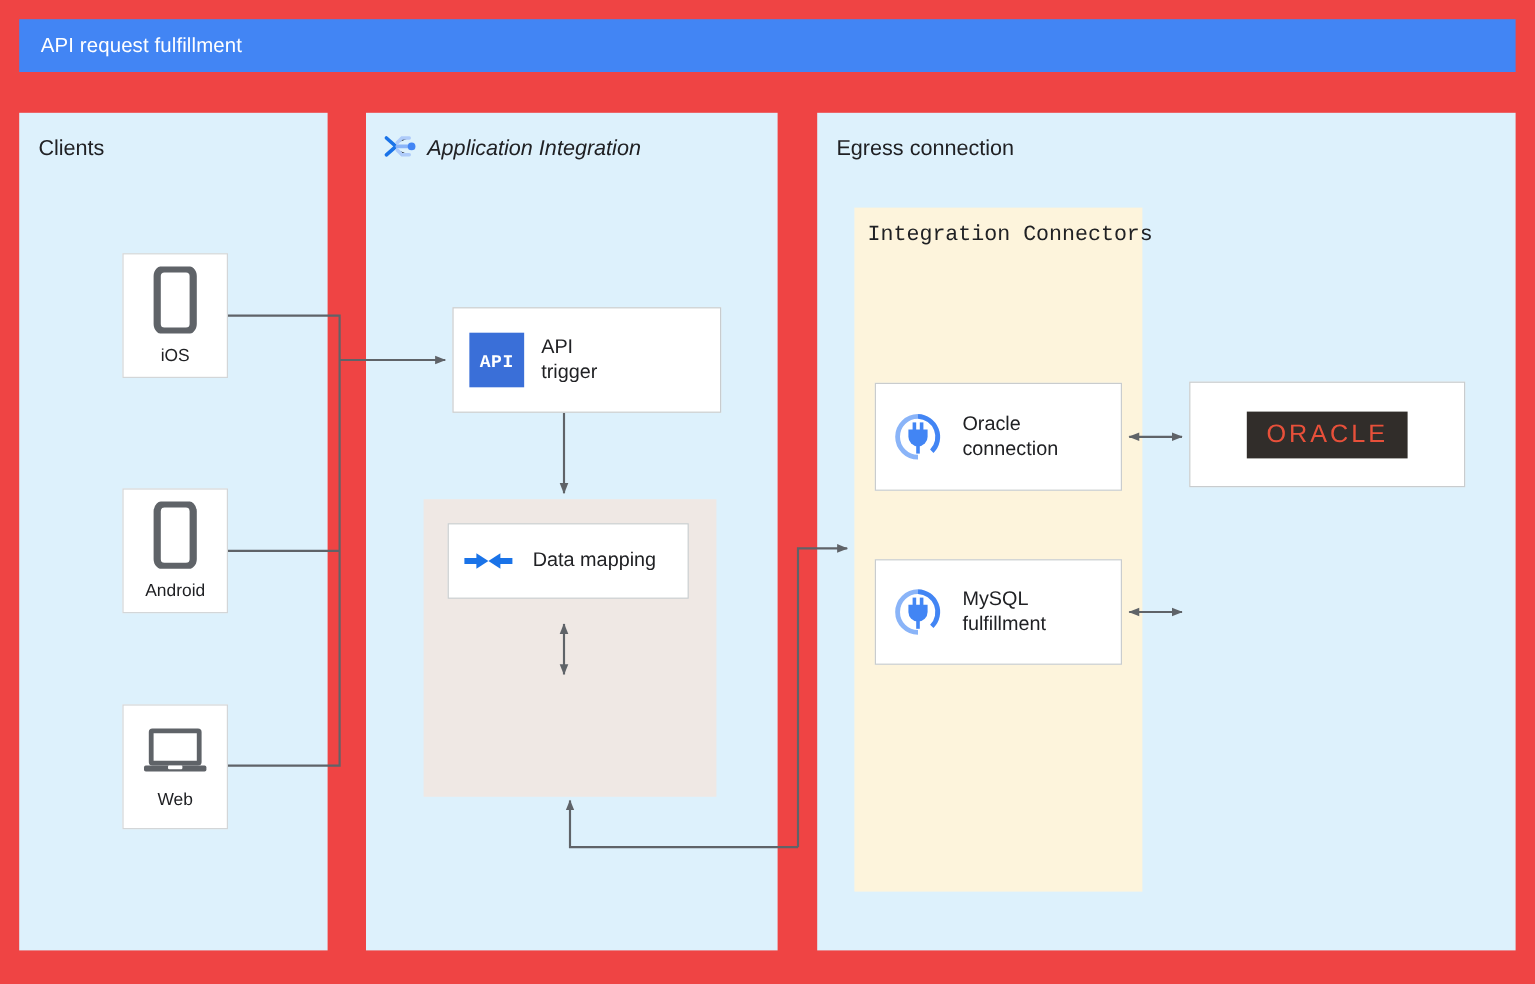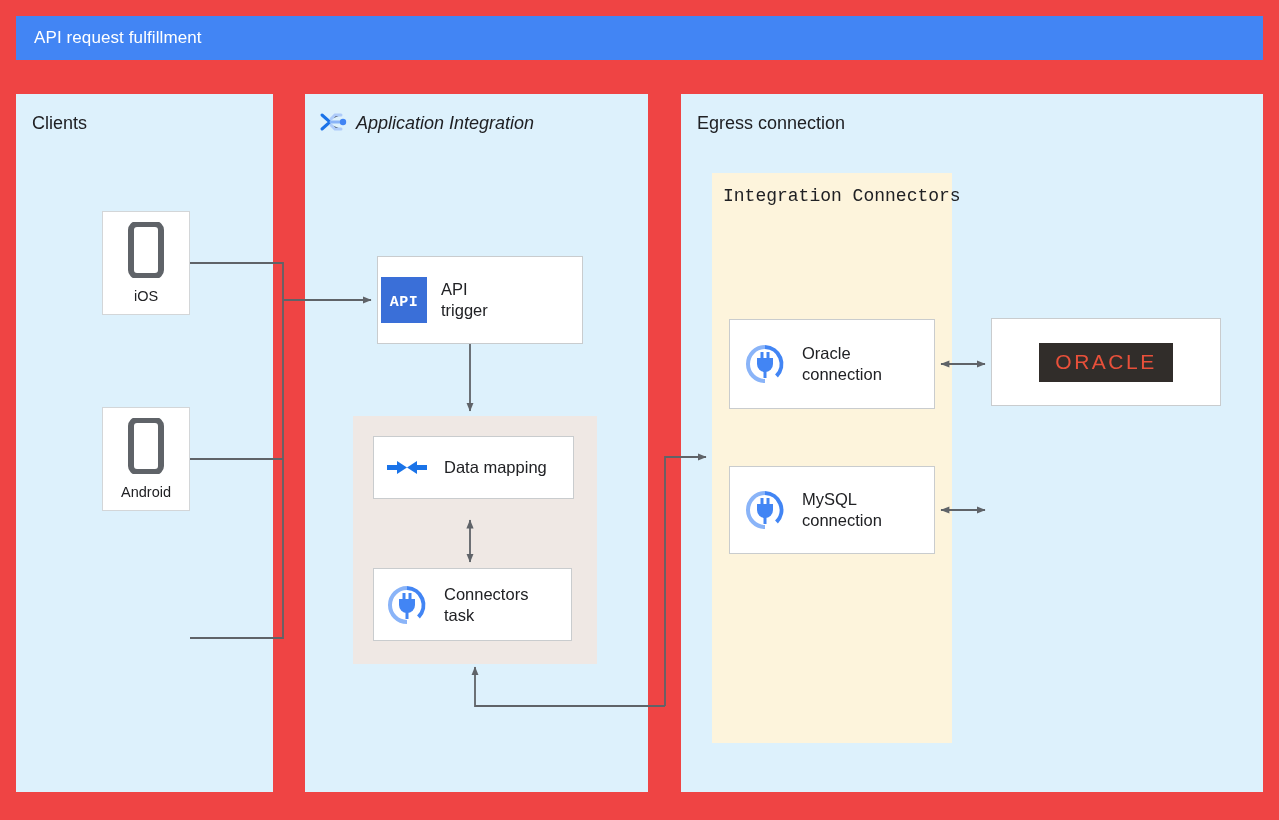--- a/index.html
+++ b/index.html
@@ -109,22 +109,22 @@
     font-size: 14.5px;
     color: #202124;
     margin-top: 6px;
   }
   #dev-ios     { left: 102px; top: 211px; }
   #dev-android { left: 102px; top: 407px; }
   #dev-web     { left: 102px; top: 587px; }
 
   
   #node-apitrigger {
-    left: 377px; top: 256px; width: 206px; height: 88px;
-    padding-left: 3px;
+    left: 377px; top: 256px; width: 224px; height: 88px;
+    padding-left: 13px;
   }
   
   #node-datamapping {
     left: 373px; top: 436px; width: 201px; height: 63px;
     padding-left: 10px;
   }
   
   #node-connectorstask {
     left: 373px; top: 568px; width: 199px; height: 73px;
     padding-left: 10px;
@@ -281,20 +281,30 @@
 
   <div class="device" id="dev-ios">
     <span>
       <svg width="40" height="56" viewBox="0 0 40 56">
         <rect x="5" y="2" width="30" height="52" rx="6" ry="6" fill="none" stroke="#5f6368" stroke-width="6"></rect>
       </svg>
     </span>
     <span class="device-label">iOS</span>
   </div>
 
+  <div class="device" id="dev-web">
+    <span>
+      <svg width="56" height="44" viewBox="0 0 56 44">
+        <rect x="8" y="5" width="40" height="27" rx="1" fill="none" stroke="#5f6368" stroke-width="4"></rect>
+        <rect x="2" y="34" width="52" height="5" rx="1.5" fill="#5f6368"></rect>
+        <rect x="22" y="34" width="12" height="3" rx="1" fill="#ffffff"></rect>
+      </svg>
+    </span>
+    <span class="device-label">Web</span>
+  </div>
 
   <div class="card" id="node-apitrigger">
     <span class="icon-slot">
       <svg width="46" height="46" viewBox="0 0 46 46">
         <rect x="0" y="0" width="46" height="46" fill="#3a6fd8"></rect>
         <text x="23" y="29" text-anchor="middle" fill="#ffffff" font-family="Liberation Mono, monospace" font-size="15" font-weight="bold" letter-spacing="0.5">API</text>
       </svg>
     </span>
     <span class="card-label">API
 trigger</span>
@@ -307,34 +317,20 @@
           <rect x="1" y="11" width="12" height="5"></rect>
           <path d="M11,7 L21,13.5 L11,20 z"></path>
           <rect x="29" y="11" width="12" height="5"></rect>
           <path d="M31,7 L21,13.5 L31,20 z"></path>
         </g>
       </svg>
     </span>
     <span class="card-label">Data mapping</span>
   </div>
 
-  <div class="card" id="node-connectorstask">
-    <span class="icon-slot" style="width:46px;">
-      <svg width="40" height="40" viewBox="0 0 40 40">
-        <path d="M20,3 A17,17 0 1,0 20,37" fill="none" stroke="#8ab4f8" stroke-width="4"></path>
-        <path d="M20,3 A17,17 0 0,1 31.5,32" fill="none" stroke="#4285f4" stroke-width="4"></path>
-        <path d="M12,14 h16 v6 a8,8 0 0,1 -16,0 z" fill="#4285f4"></path>
-        <rect x="15.5" y="8" width="3" height="7" fill="#4285f4"></rect>
-        <rect x="21.5" y="8" width="3" height="7" fill="#4285f4"></rect>
-        <rect x="18.5" y="26" width="3" height="8" fill="#4285f4"></rect>
-      </svg>
-    </span>
-    <span class="card-label">Connectors
-task</span>
-  </div>
 
   <div class="card" id="node-oracleconn">
     <span class="icon-slot" style="width:46px;">
       <svg width="40" height="40" viewBox="0 0 40 40">
         <path d="M20,3 A17,17 0 1,0 20,37" fill="none" stroke="#8ab4f8" stroke-width="4"></path>
         <path d="M20,3 A17,17 0 0,1 31.5,32" fill="none" stroke="#4285f4" stroke-width="4"></path>
         <path d="M12,14 h16 v6 a8,8 0 0,1 -16,0 z" fill="#4285f4"></path>
         <rect x="15.5" y="8" width="3" height="7" fill="#4285f4"></rect>
         <rect x="21.5" y="8" width="3" height="7" fill="#4285f4"></rect>
         <rect x="18.5" y="26" width="3" height="8" fill="#4285f4"></rect>
@@ -349,21 +345,21 @@
       <svg width="40" height="40" viewBox="0 0 40 40">
         <path d="M20,3 A17,17 0 1,0 20,37" fill="none" stroke="#8ab4f8" stroke-width="4"></path>
         <path d="M20,3 A17,17 0 0,1 31.5,32" fill="none" stroke="#4285f4" stroke-width="4"></path>
         <path d="M12,14 h16 v6 a8,8 0 0,1 -16,0 z" fill="#4285f4"></path>
         <rect x="15.5" y="8" width="3" height="7" fill="#4285f4"></rect>
         <rect x="21.5" y="8" width="3" height="7" fill="#4285f4"></rect>
         <rect x="18.5" y="26" width="3" height="8" fill="#4285f4"></rect>
       </svg>
     </span>
     <span class="card-label">MySQL
-connection</span>
+fulfillment</span>
   </div>
 
   <div class="card" id="node-oraclelogo">
     <span class="oracle-mark">
       <span>ORACLE</span>
     </span>
   </div>
 
 
 </div>

